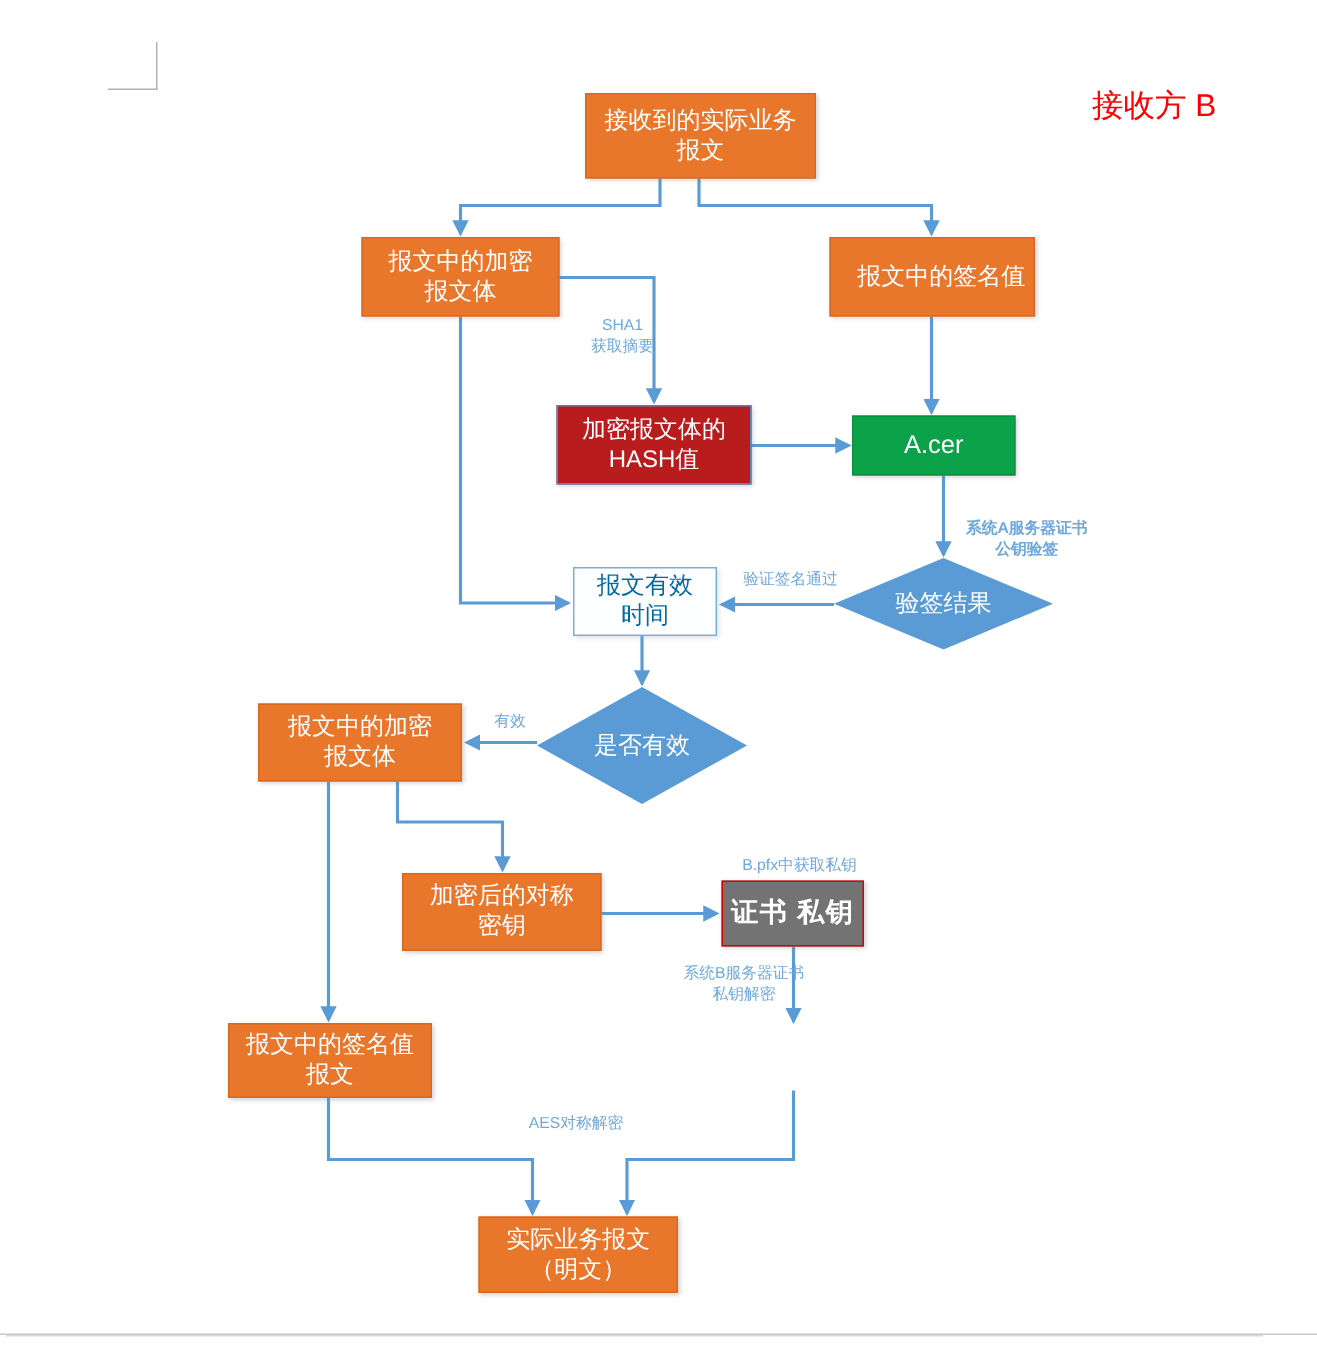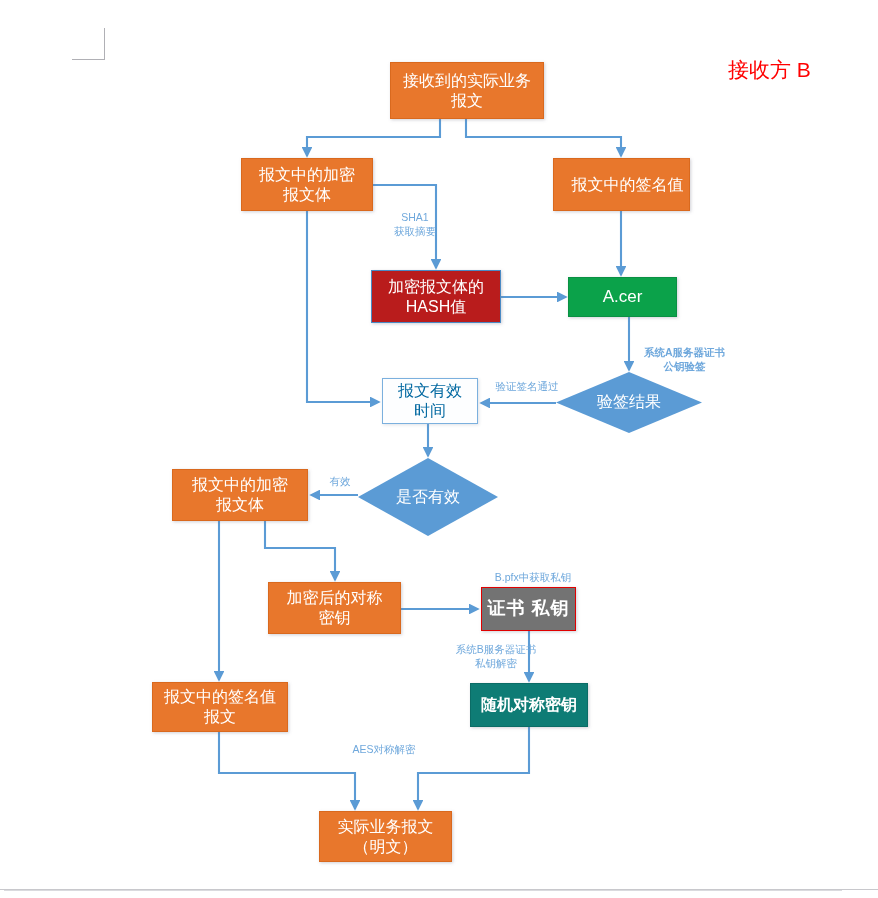--- a/index.html
+++ b/index.html
@@ -251,21 +251,20 @@
 报文体</div>
 
   <div class="node fill-orange" style="left:268px; top:582px; width:133px; height:52px;">加密后的对称
 密钥</div>
 
   <div class="node fill-red" style="left:481px; top:587px; width:95px; height:44px;">证书 私钥</div>
 
   <div class="node fill-orange" style="left:152px; top:682px; width:136px; height:50px;">报文中的签名值
 报文</div>
 
-  <div class="node fill-teal" style="left:470px; top:683px; width:118px; height:44px;">随机对称密钥</div>
 
   <div class="node fill-orange" style="left:319px; top:811px; width:133px; height:51px;">实际业务报文
 （明文）</div>
 
   <div class="anno" style="left:370px; top:210px; width:90px;">SHA1
 获取摘要</div>
 
   <div class="anno" style="left:627px; top:345px; width:115px;font-weight:bold;">系统A服务器证书
 公钥验签</div>
 

